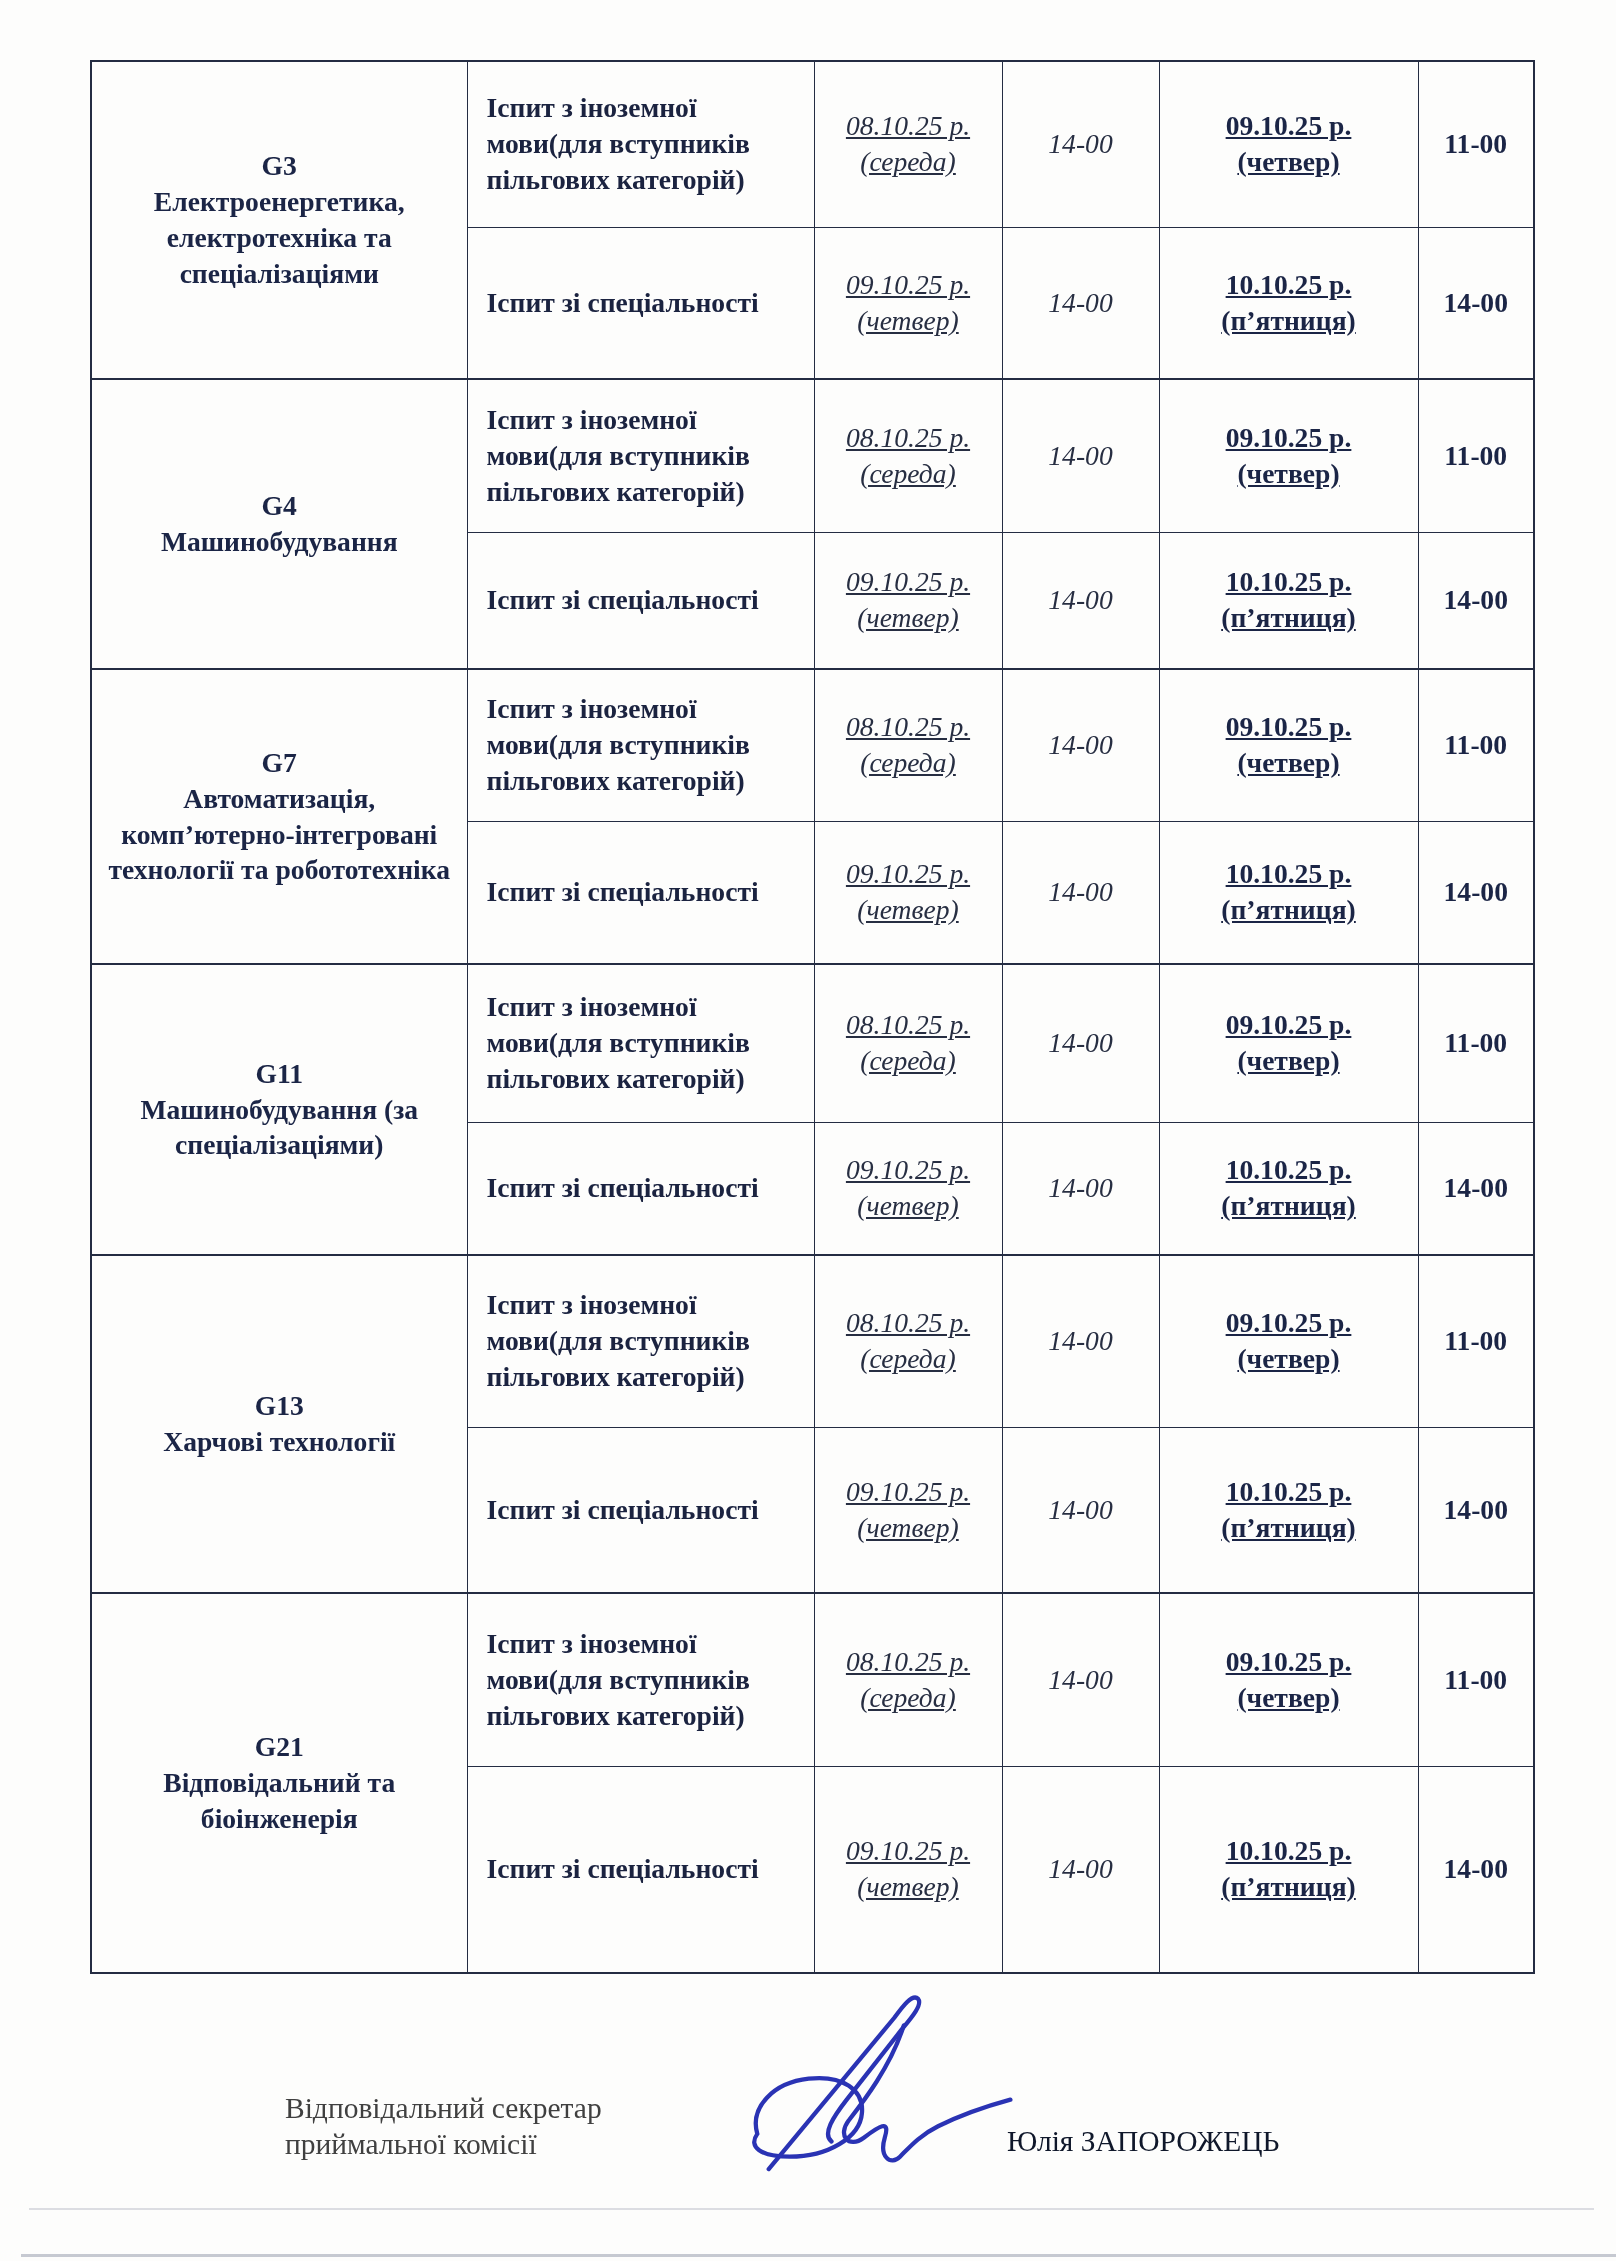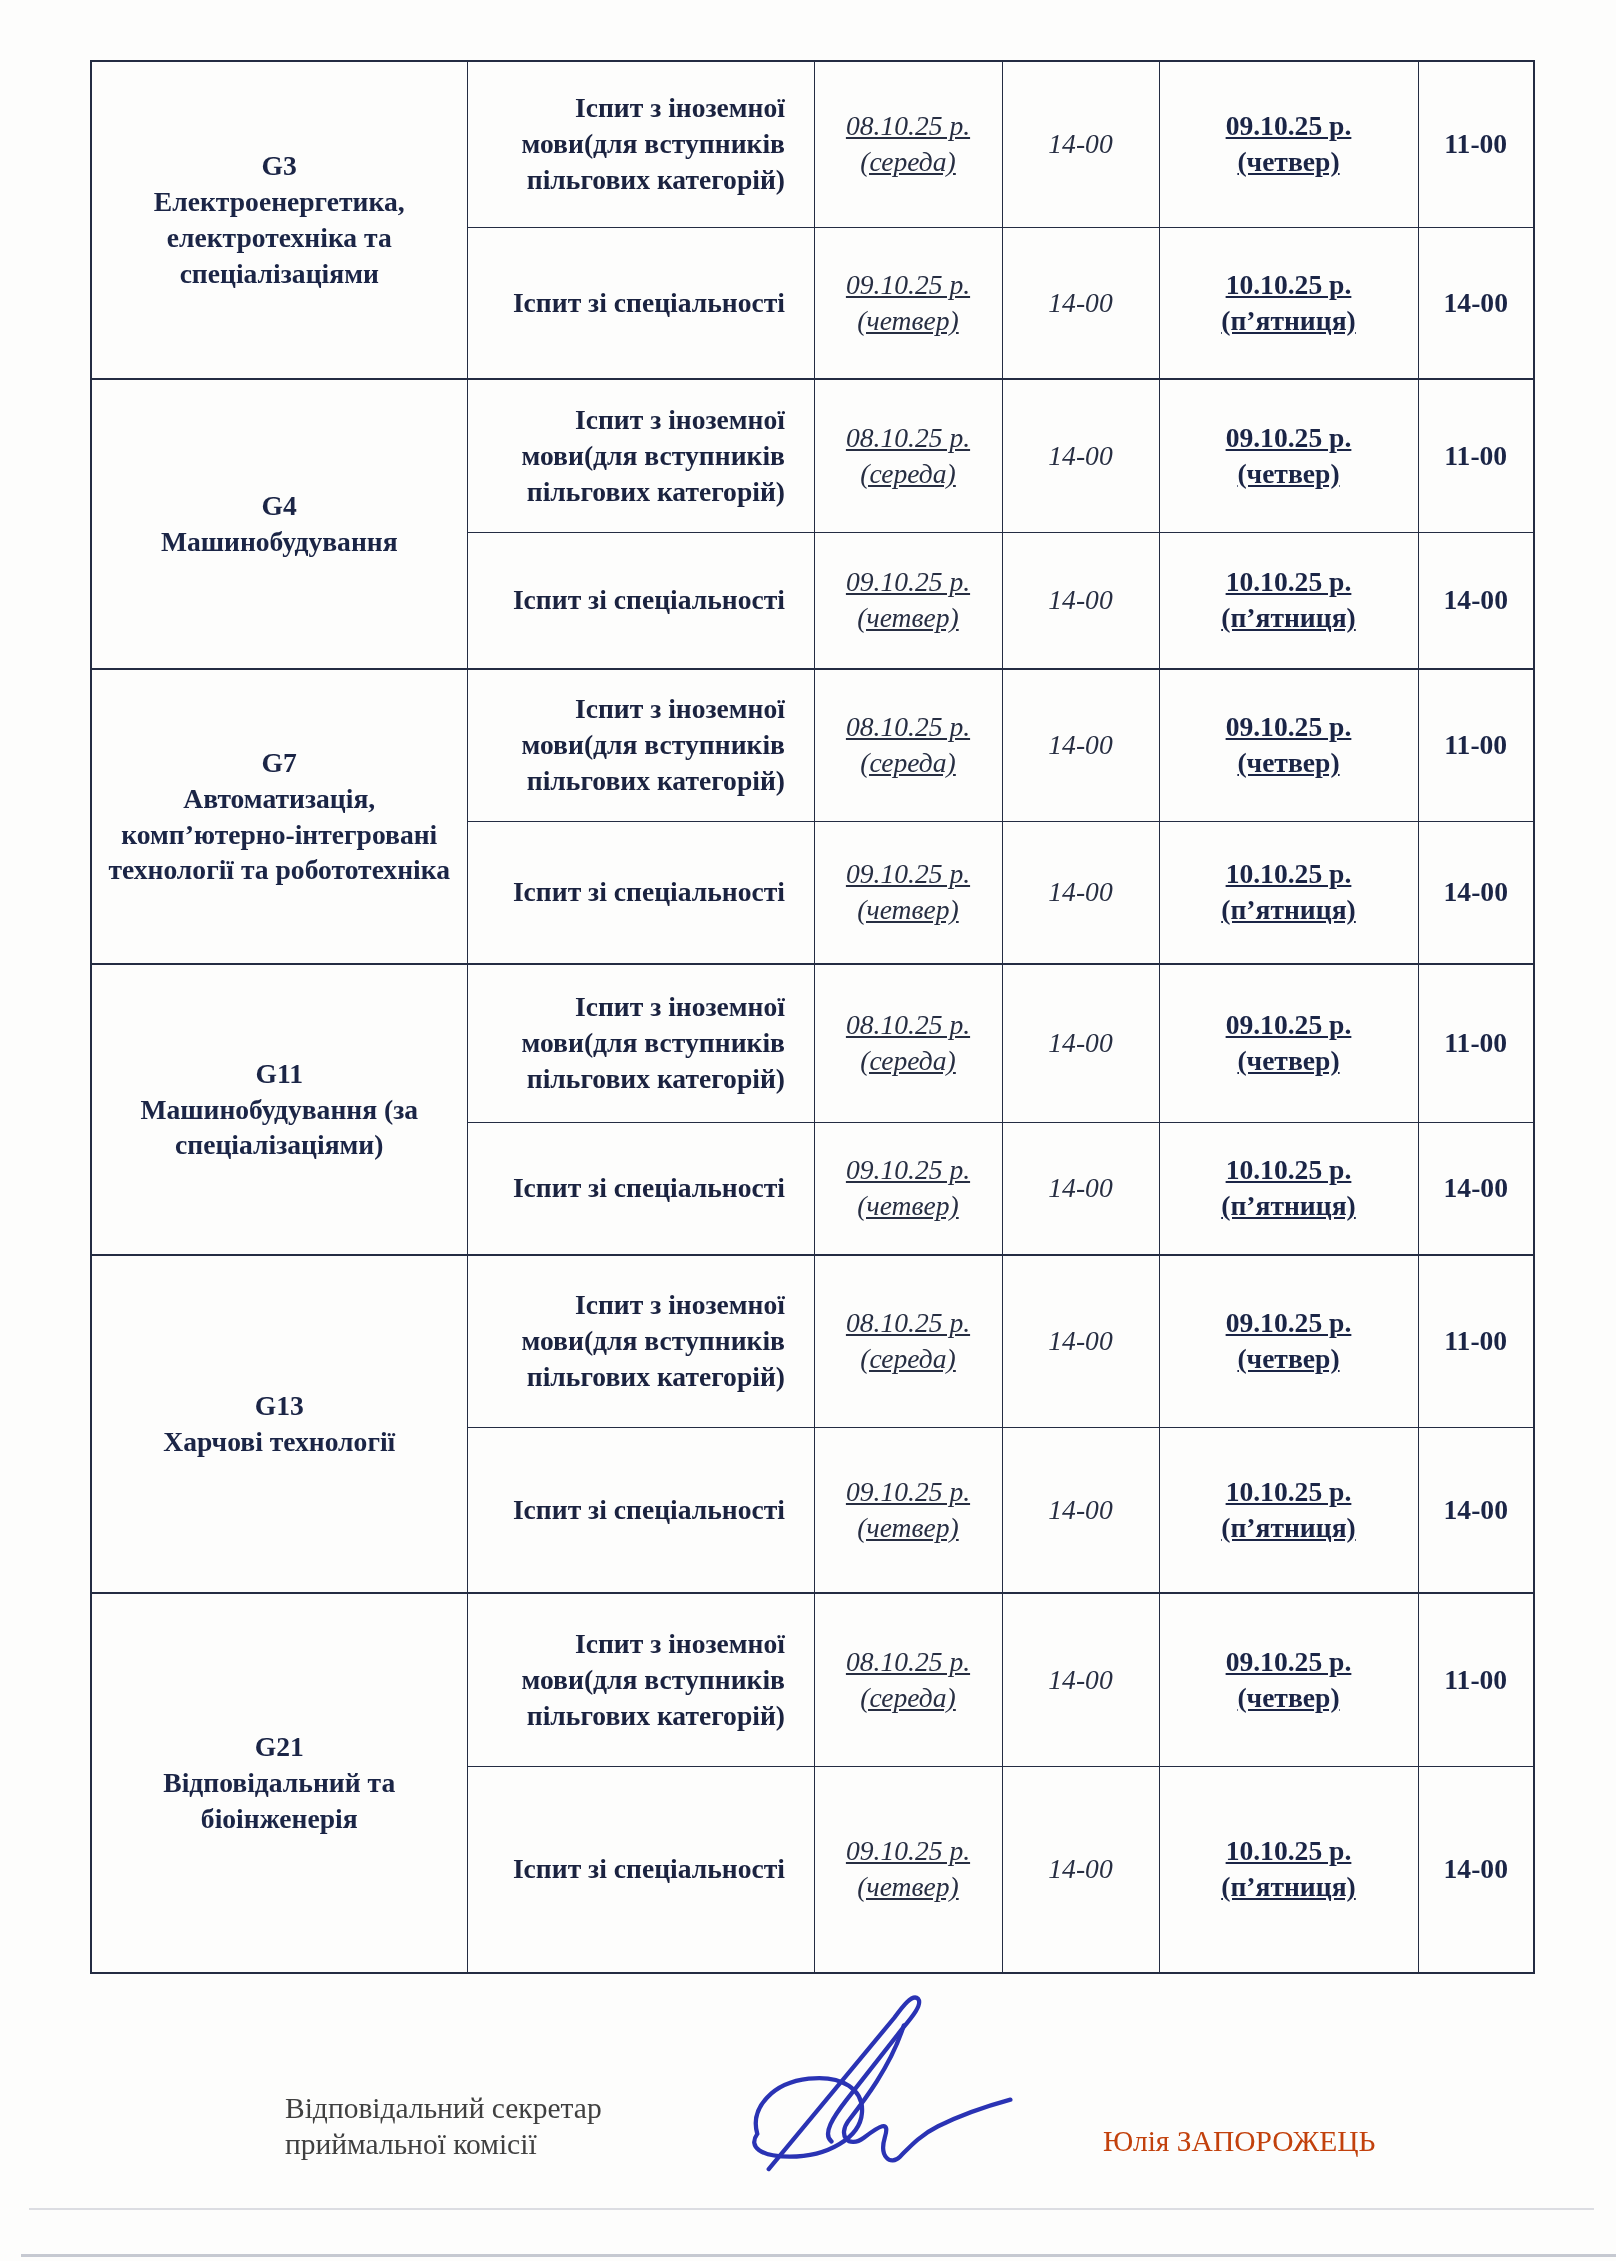--- a/index.html
+++ b/index.html
@@ -15,35 +15,35 @@
     border:1.9px solid #242c42;vertical-align:middle;overflow:hidden;
   }
   tr.gt td{border-top-width:2.9px;}
   td.prog{
     text-align:center;font-weight:bold;font-size:27.6px;line-height:1.3;
     color:#1b2546;padding:0 9.5px;margin-left:34px;
   }
   td.prog .code{display:block;}
   td.exam{
     font-weight:bold;font-size:27.6px;line-height:1.3;color:#1b2340;
-    text-align:right;padding:5.7px 28.5px 5.7px 19px;
+    text-align:left;padding:5.7px 28.5px 5.7px 19px;
   }
   td.d1,td.t1{
     font-style:italic;font-size:27.6px;line-height:1.3;color:#272e42;text-align:center;
   }
   td.d2,td.t2{
     font-weight:bold;font-size:27.6px;line-height:1.3;color:#1b2546;text-align:center;
   }
   .dateline{display:block;text-decoration:underline;}
   .signoff{
     position:absolute;left:285px;top:2091px;font-size:29.5px;line-height:1.22;
     color:#404040;
   }
   .signer{
-    position:absolute;left:1103px;top:2125px;font-size:29.5px;color:#c2410c;
+    position:absolute;left:1007px;top:2125px;font-size:29.5px;color:#0f172a;
   }
   .sig{position:absolute;left:645px;top:1955px;}
   .artifact1{position:absolute;left:28.5px;top:2208px;width:1565px;height:1.9px;background:#dcdde2;}
   .artifact2{position:absolute;left:21px;top:2254px;width:1596px;height:2.9px;background:#bcc0c9;opacity:.85;}
 </style>
 </head>
 <body>
 
 <div class="page">
 

